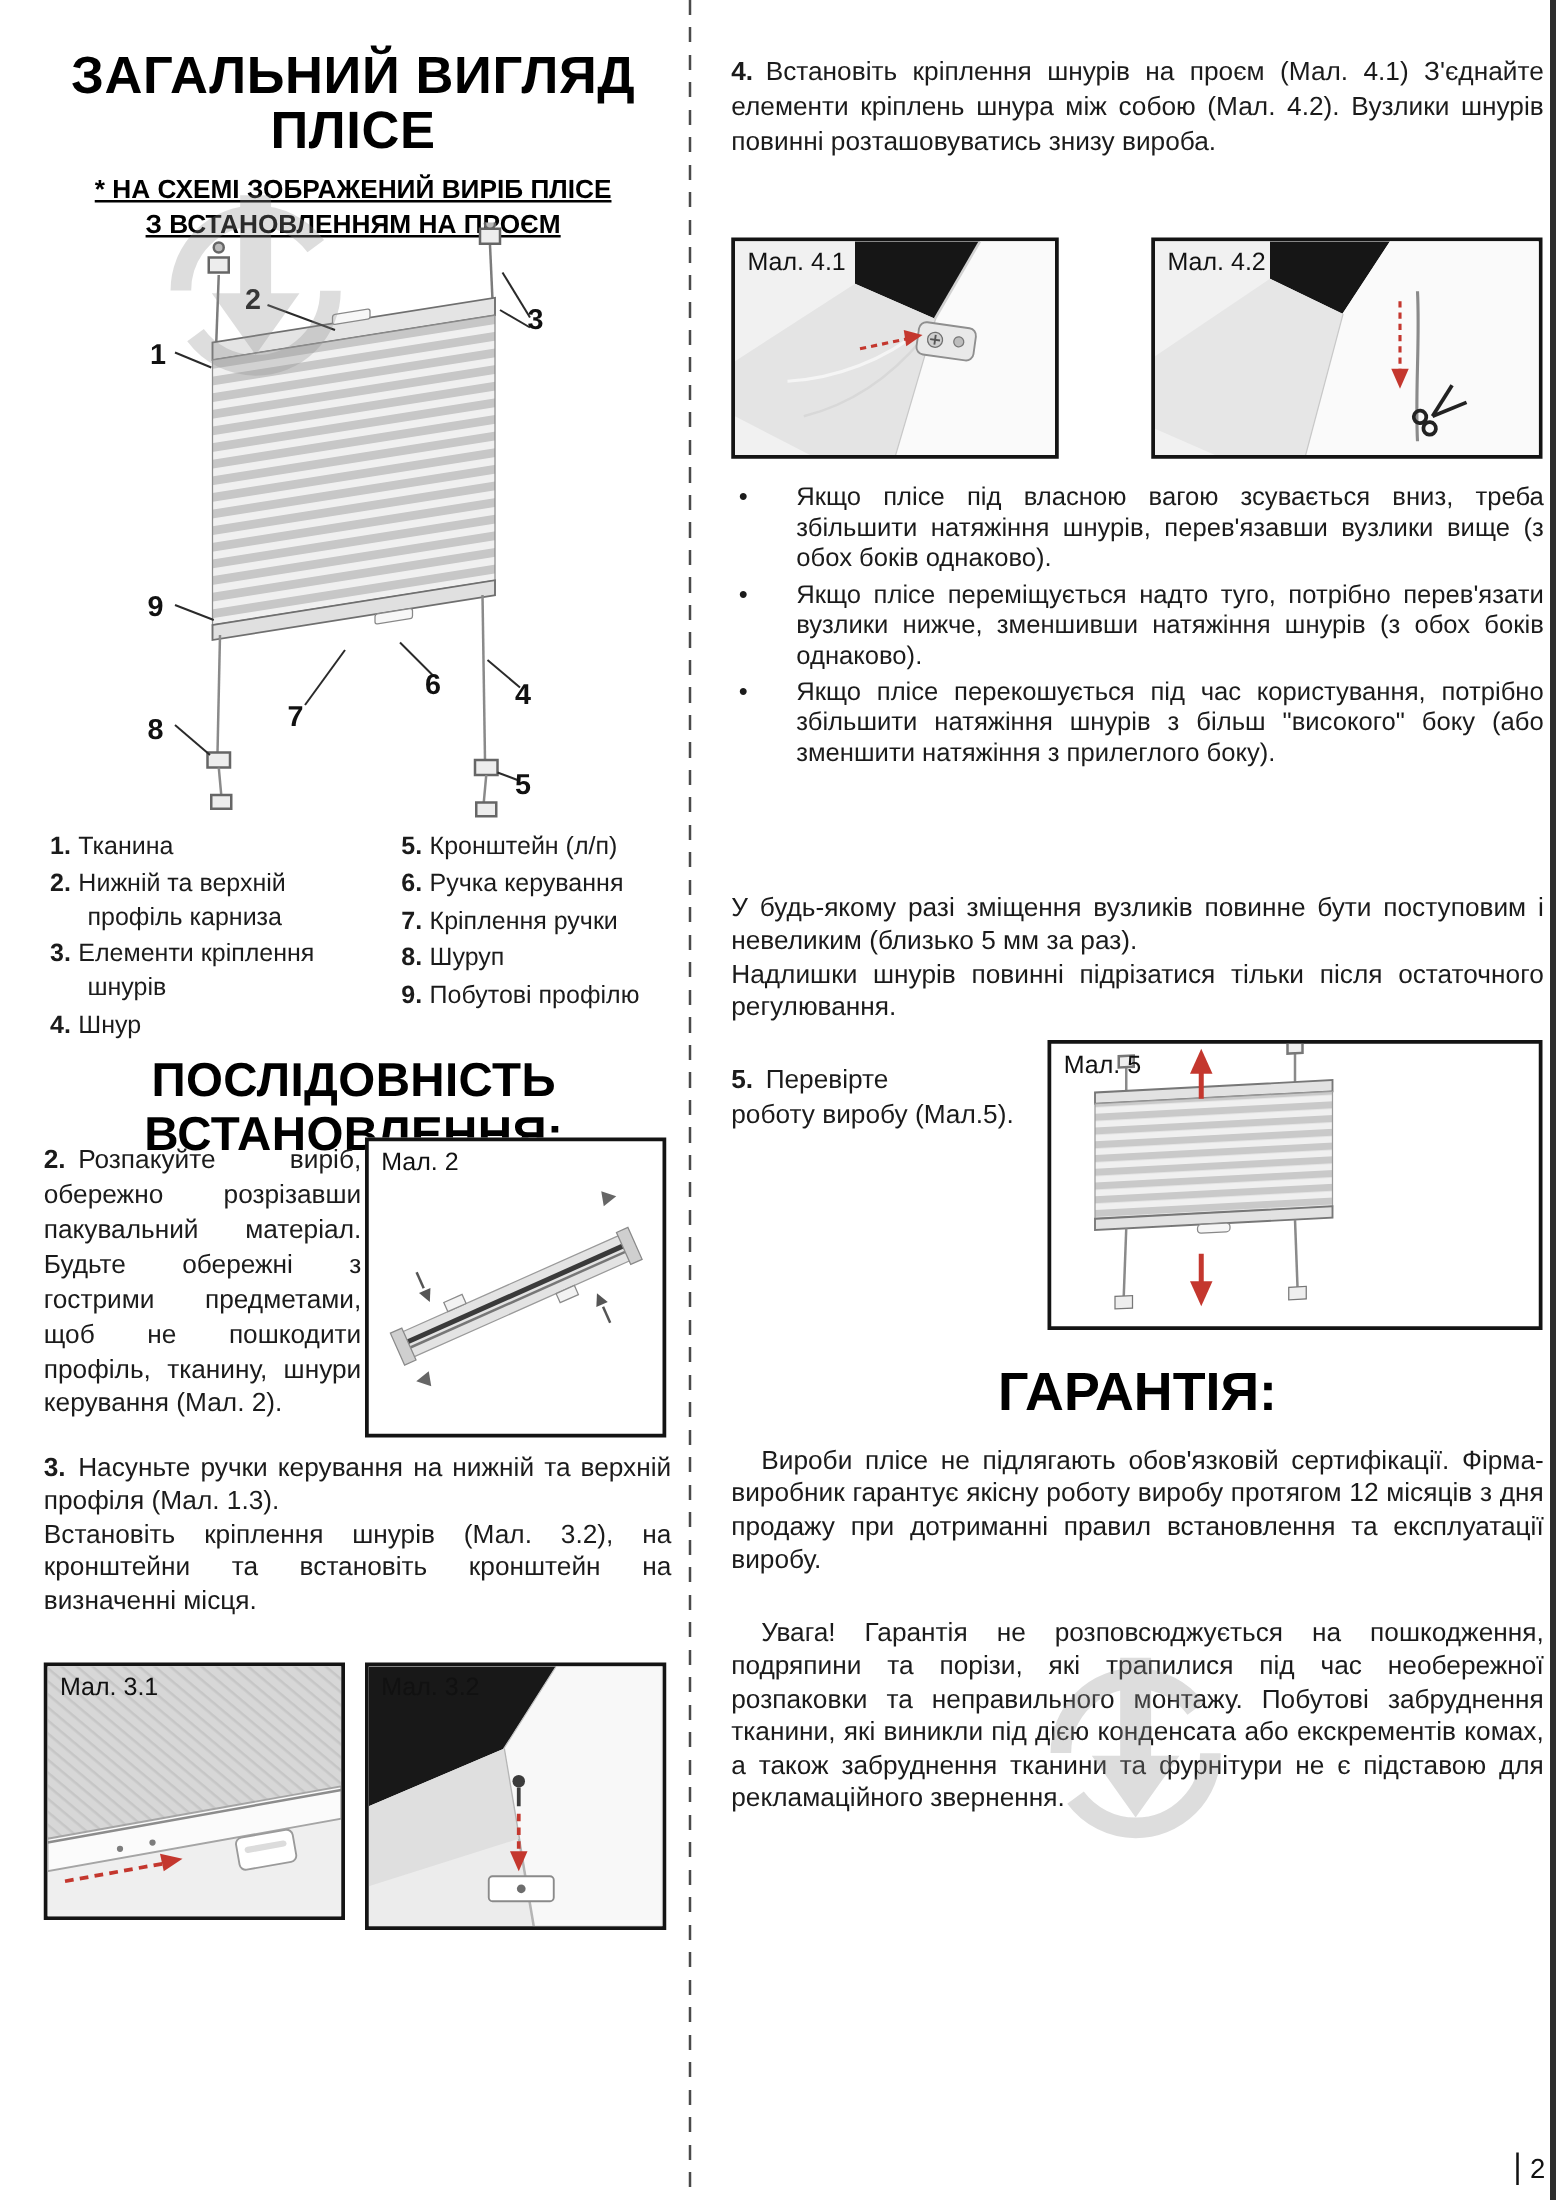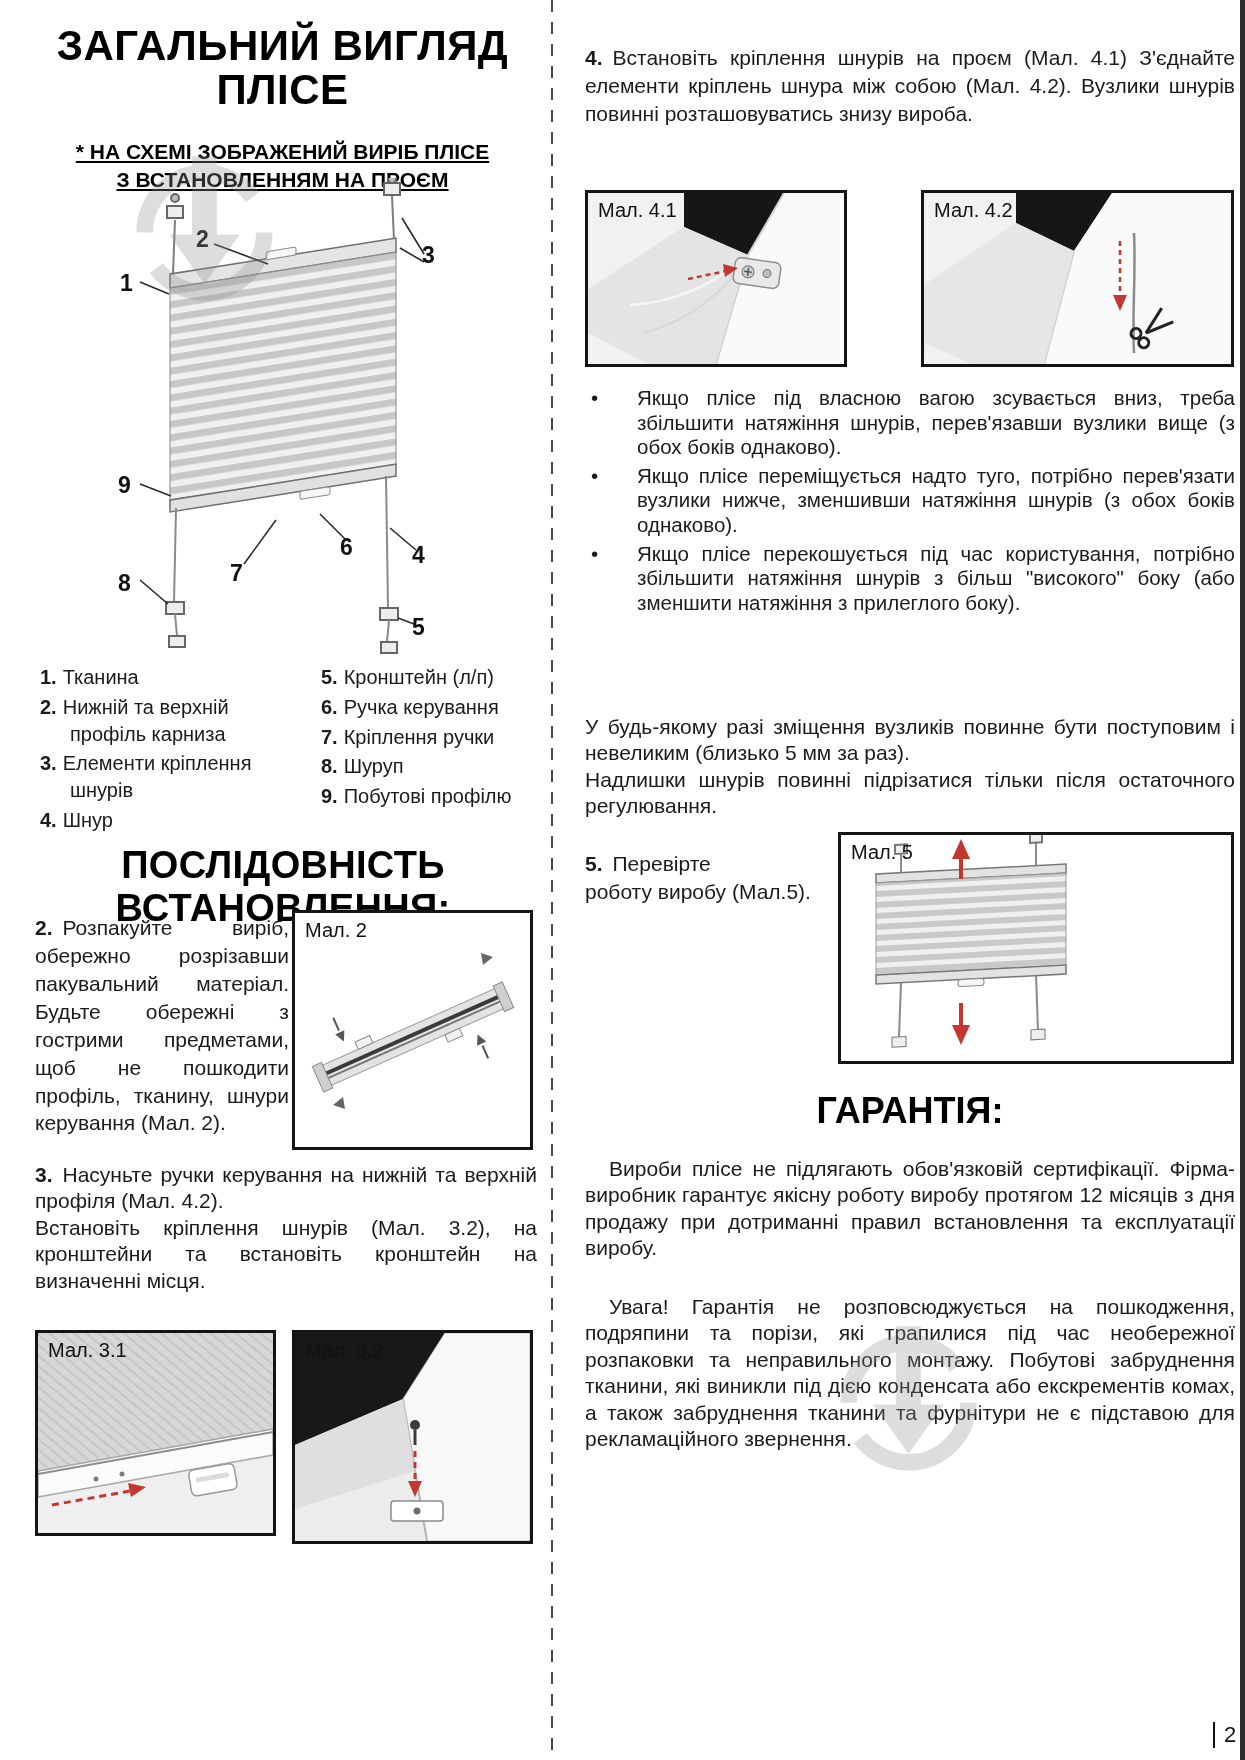--- a/index.html
+++ b/index.html
@@ -8,21 +8,21 @@
     width:1245px; height:1760px; position:relative; overflow:hidden;
     font-family:"Liberation Sans", sans-serif; color:#1b1b1b;
   }
   .abs { position:absolute; }
   .center { text-align:center; }
   .just { text-align:justify; }
 
   .page-title { font-size:42px; font-weight:bold; color:#000; line-height:1.05; letter-spacing:0.5px; }
   .page-subtitle { font-size:21px; font-weight:bold; color:#000; line-height:1.35;text-decoration:underline; }
   .section-heading { font-size:38px; font-weight:bold; color:#000; letter-spacing:0.3px; }
-  .warranty-heading { font-size:36px; font-weight:bold; color:#000; }
+  .warranty-heading { font-size:43px; font-weight:bold; color:#000; }
 
   .body-text { font-size:21px; line-height:1.33; }
   .tight { line-height:1.26; }
   .stepnum { font-weight:bold; margin-right:10px; }
 
   .legend { font-size:20px; line-height:1.34; display:flex; }
   .legend-item { padding-left:30px; text-indent:-30px; margin-bottom:3px; }
   .legend-item b { margin-right:6px; }
 
   .fig { position:absolute; border:3px solid #141414; background:#fff; overflow:hidden; }
@@ -44,21 +44,21 @@
   .pn-bar { display:inline-block; width:2px; height:26px; background:#111; margin-right:9px; }
 </style>
 </head>
 <body>
 
 <div>
 
   <div class="divider"></div>
   <div class="edge-bar"></div>
 
-  <div class="abs page-title center" style="left:30px; top:24px; width:505px;text-align:center;">
+  <div class="abs page-title center" style="left:30px; top:38px; width:505px;text-align:center;">
     <div>ЗАГАЛЬНИЙ ВИГЛЯД</div>
     <div>ПЛІСЕ</div>
   </div>
 
   <div class="abs page-subtitle center" style="left:30px; top:138px; width:505px;">
     <div>* НА СХЕМІ ЗОБРАЖЕНИЙ ВИРІБ ПЛІСЕ</div>
     <div>З ВСТАНОВЛЕННЯМ НА ПРОЄМ</div>
   </div>
 
   <svg class="watermark" style="left:122px; top:150px;" width="165" height="165" viewBox="-80 -80 160 160">
@@ -171,21 +171,21 @@
         </g>
       </g>
       <g fill="#666">
         <polygon points="186,40 198,44 188,52"></polygon>
         <polygon points="50,196 38,192 48,184"></polygon>
       </g>
     </svg>
   </div>
 
   <div class="abs body-text tight" style="left:35px; top:1162px; width:502px;">
-    <div class="just"><b class="stepnum">3.</b><span>Насуньте ручки керування на нижній та верхній профіля (Мал. 4.2).</span></div>
+    <div class="just"><b class="stepnum">3.</b><span>Насуньте ручки керування на нижній та верхній профіля (Мал. 1.3).</span></div>
     <div class="just">Встановіть кріплення шнурів (Мал. 3.2), на кронштейни та встановіть кронштейн на визначенні місця.</div>
   </div>
 
   <div class="fig" style="left:35px; top:1330px; width:241px; height:206px;">
     <span class="fig-label">Мал. 3.1</span>
     <svg width="235" height="208" viewBox="0 0 235 208">
       <defs>
         <pattern id="fab" width="8" height="8" patternUnits="userSpaceOnUse" patternTransform="rotate(40)">
           <rect width="8" height="8" fill="#d7d7d7"></rect>
           <rect width="8" height="2" fill="#c6c6c6"></rect>

